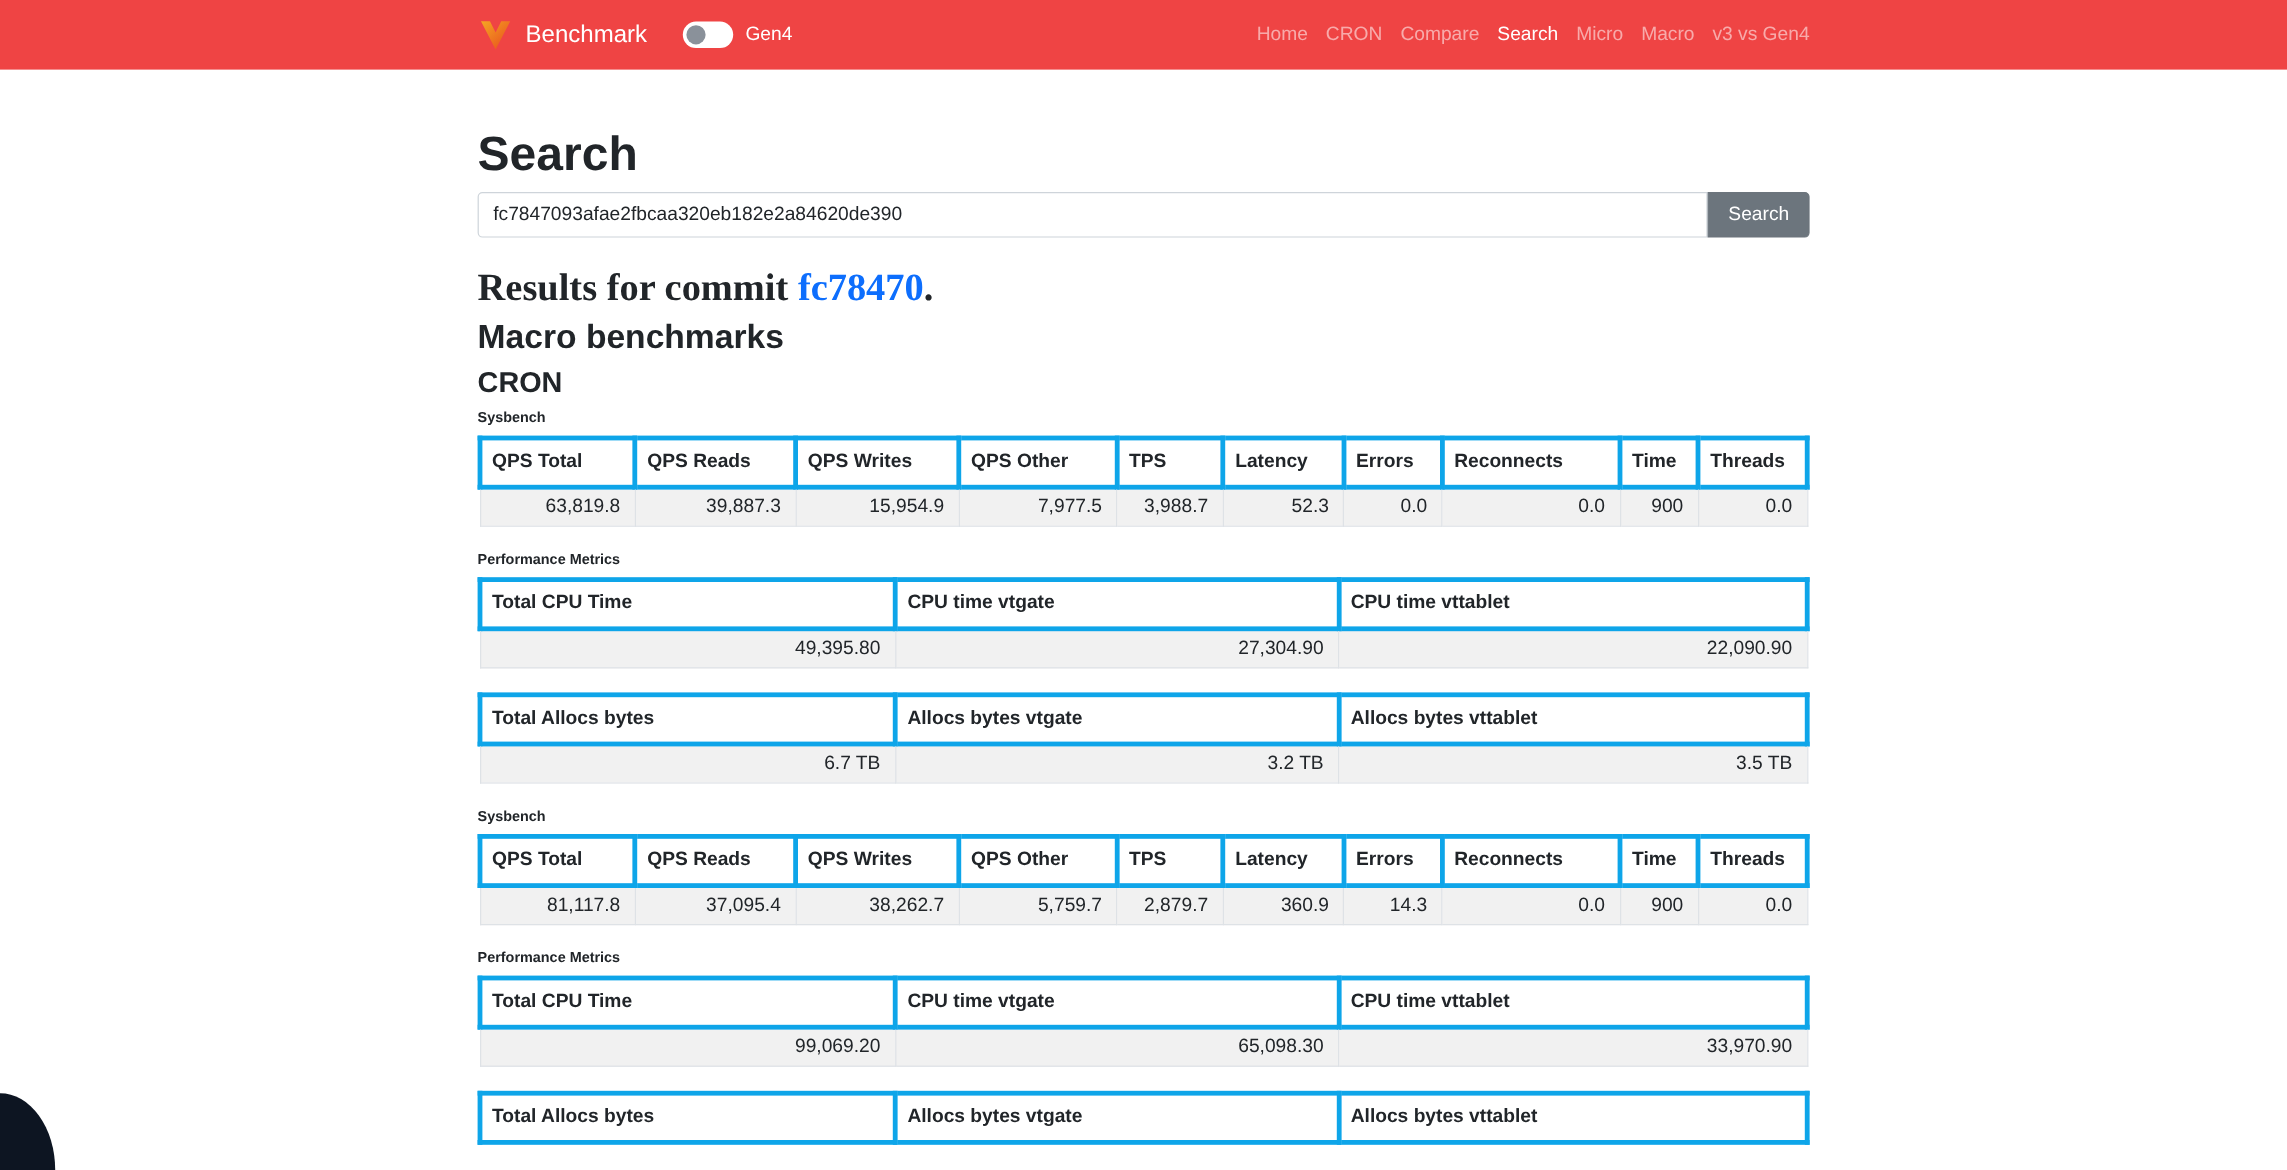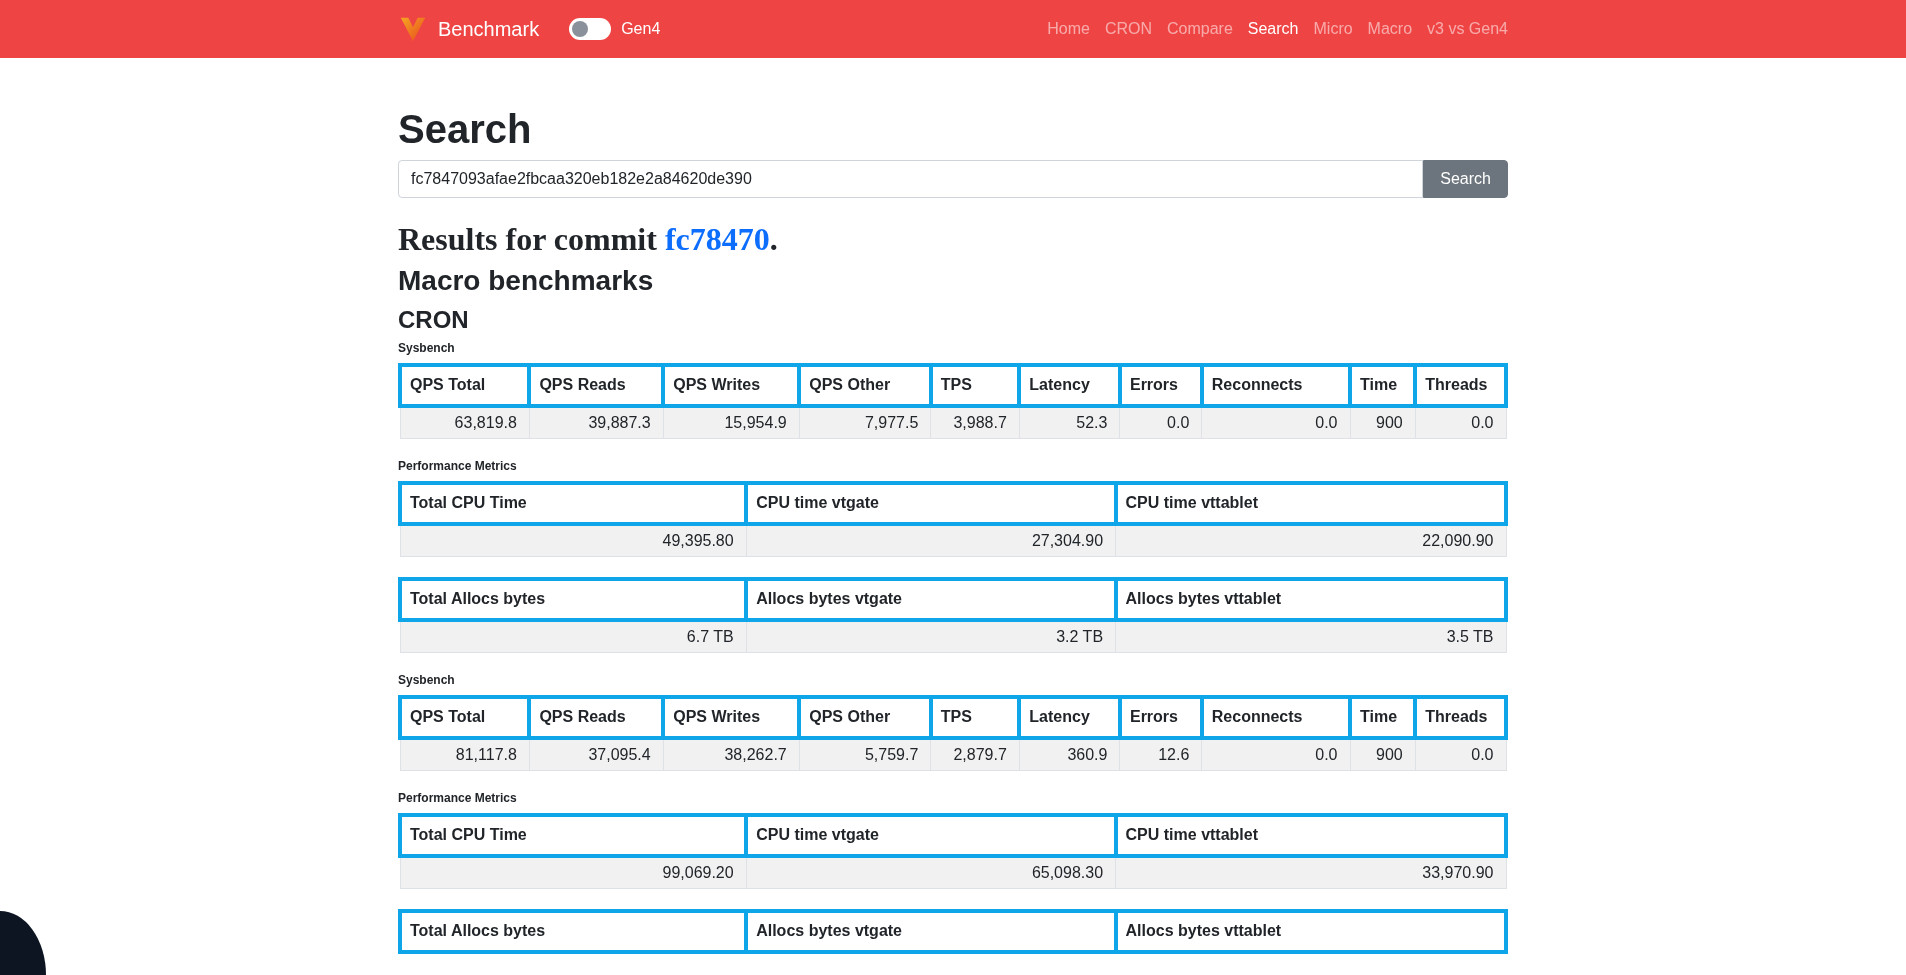--- a/index.html
+++ b/index.html
@@ -222,21 +222,21 @@
         </tr>
       </thead>
       <tbody>
         <tr>
           <td>81,117.8</td>
           <td>37,095.4</td>
           <td>38,262.7</td>
           <td>5,759.7</td>
           <td>2,879.7</td>
           <td>360.9</td>
-          <td>12.6</td>
+          <td>14.3</td>
           <td>0.0</td>
           <td>900</td>
           <td>0.0</td>
         </tr>
       </tbody>
     </table>
 
     <h5 class="sub-title">Performance Metrics</h5>
 
     <table>

